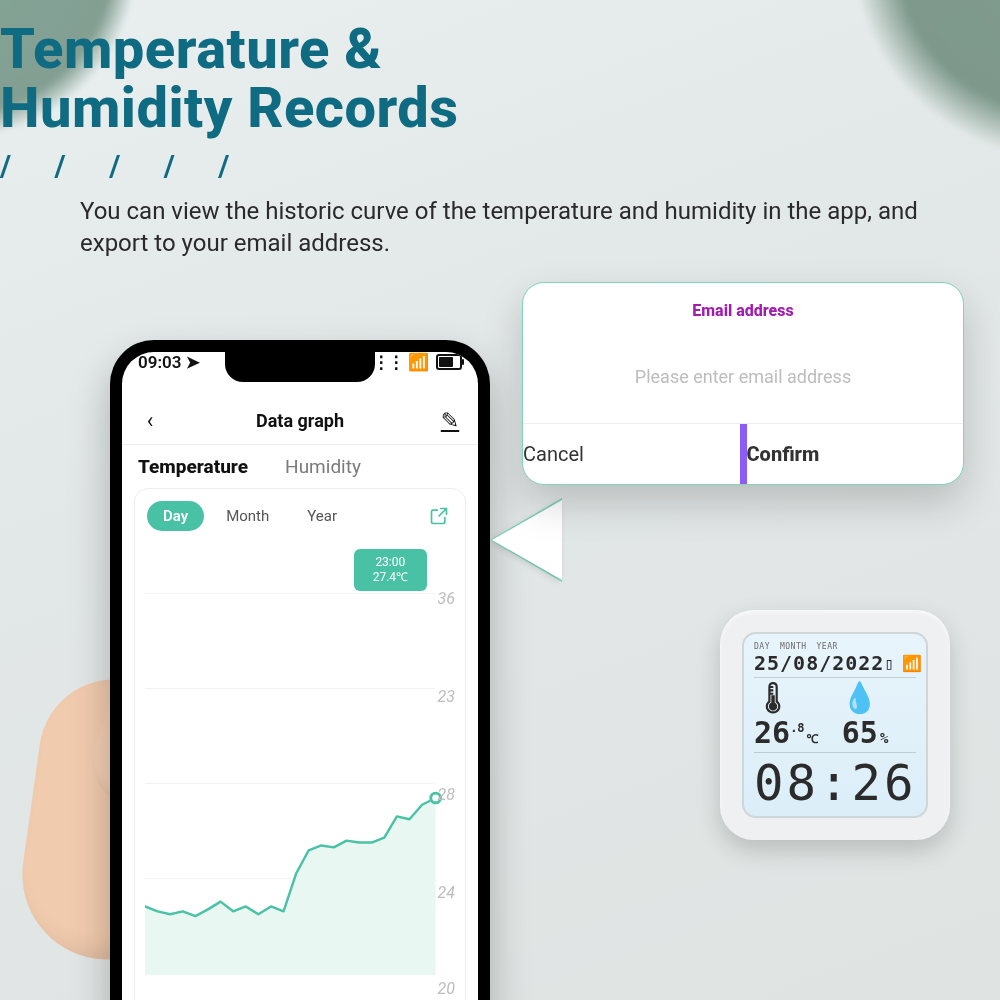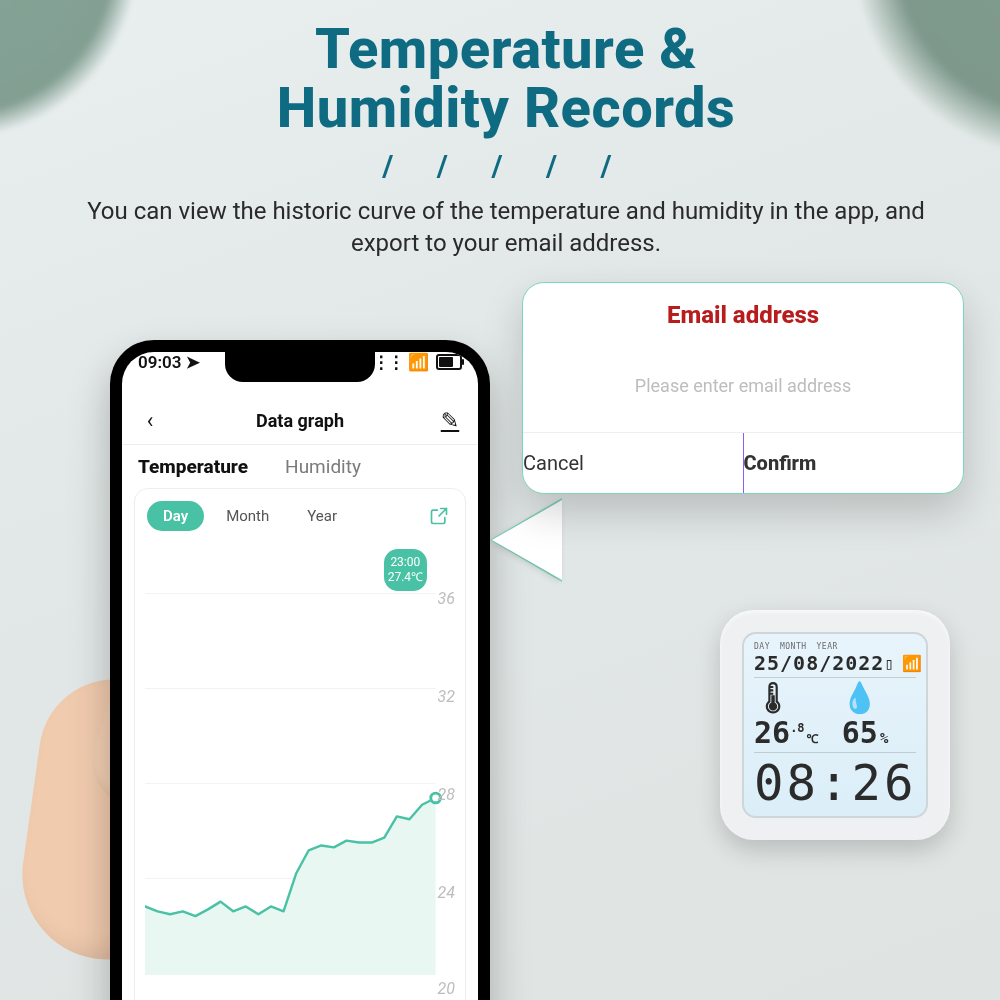--- a/index.html
+++ b/index.html
@@ -3,21 +3,21 @@
 <meta charset="utf-8">
 <style>
   html,body{margin:0;padding:0;font-family:-apple-system,BlinkMacSystemFont,"Segoe UI",Roboto,Helvetica,Arial,sans-serif;}
   body{width:1000px;height:1000px;background:linear-gradient(160deg,#e9efef 0%,#e2e8e7 40%,#dfe4e3 100%);position:relative;overflow:hidden;}
   
   .leaf{position:absolute;border-radius:50%;filter:blur(2px);opacity:.55;}
   .leaf.tl{width:260px;height:260px;background:radial-gradient(circle at 30% 30%,#2f6b4f 0%,#315f48 60%,transparent 70%);top:-120px;left:-120px;}
   .leaf.tr{width:300px;height:300px;background:radial-gradient(circle at 70% 30%,#2e5e44 0%,#2c5841 55%,transparent 70%);top:-140px;right:-150px;}
 
   
-  .headline{position:absolute;top:20px;left:12px;right:0;text-align:center;}
+  .headline{position:absolute;top:20px;left:0;right:0;}
   .headline h1{margin:0;font-size:56px;line-height:1.05;font-weight:800;color:#0f6b82;letter-spacing:.5px;}
   .slashes{margin-top:10px;color:#0f6b82;font-size:30px;letter-spacing:18px;font-weight:700;}
   .subtitle{margin:12px auto 0;max-width:840px;color:#2a2a2a;font-size:24px;line-height:1.35;}
 
   
   .phone{position:absolute;left:110px;top:340px;width:380px;height:740px;background:#000;border-radius:44px;box-shadow:0 20px 40px rgba(0,0,0,.25);}
   .phone .screen{position:absolute;inset:12px;border-radius:32px;background:#fff;overflow:hidden;}
   .notch{position:absolute;top:0;left:50%;transform:translateX(-50%);width:150px;height:30px;background:#000;border-bottom-left-radius:18px;border-bottom-right-radius:18px;}
   .statusbar{display:flex;justify-content:space-between;align-items:flex-start;height:44px;padding:0 16px;font-size:17px;font-weight:600;color:#111;}
   .statusbar .right{display:flex;align-items:center;gap:6px;}
@@ -33,37 +33,37 @@
   .card{margin:4px 12px 12px;border:1px solid #eee;border-radius:14px;padding:12px 12px 0;box-shadow:0 1px 2px rgba(0,0,0,.04);background:#fff;position:relative;height:520px;}
   .range-row{display:flex;align-items:center;justify-content:space-between;}
   .segmented{display:flex;align-items:center;gap:6px;}
   .segmented .seg{padding:6px 16px;border-radius:18px;font-size:15px;color:#555;}
   .segmented .seg.active{background:#49c1a4;color:#fff;font-weight:600;}
   .export-btn{width:28px;height:28px;border-radius:6px;display:flex;align-items:center;justify-content:center;color:#49c1a4;}
 
   
   .chart-wrap{position:absolute;left:10px;right:10px;top:60px;bottom:10px;}
   .ylabel{position:absolute;right:0;font-size:16px;color:#bdbdbd;font-style:italic;}
-  .tooltip{position:absolute;right:28px;top:0;background:#49c1a4;color:#fff;font-size:12px;line-height:1.25;padding:6px 4px;border-radius:14px;text-align:center;white-space:pre;}
+  .tooltip{position:absolute;right:28px;top:0;background:#49c1a4;color:#fff;font-size:12px;line-height:1.25;padding:6px 19px;border-radius:6px;text-align:center;white-space:pre;}
   .tooltip:after{content:"";position:absolute;bottom:-6px;left:50%;transform:translateX(-50%);border:6px solid transparent;border-top-color:#49c1a4;}
   svg.chart{position:absolute;inset:0;}
 
   
   .hand{position:absolute;left:30px;top:560px;width:200px;height:420px;pointer-events:none;}
   .hand .palm{position:absolute;left:0;top:120px;width:170px;height:280px;background:#f1cbae;border-radius:80px 60px 90px 90px;transform:rotate(8deg);box-shadow:inset -12px -8px 20px rgba(0,0,0,.08);}
   .hand .thumb{position:absolute;left:80px;top:40px;width:95px;height:210px;background:#f2cfb3;border-radius:60px;transform:rotate(18deg);box-shadow:inset -6px -4px 12px rgba(0,0,0,.08);}
   .hand .nail{position:absolute;left:142px;top:40px;width:34px;height:44px;background:#fbe3d2;border-radius:18px;transform:rotate(18deg);}
 
   
   .popover{position:absolute;right:36px;top:282px;width:440px;background:#fff;border-radius:22px;box-shadow:0 18px 40px rgba(0,0,0,.18);border:1.5px solid #7fd4bd;overflow:hidden;}
-  .popover .hdr{padding:18px 0 10px;text-align:center;font-size:24px;font-weight:800;color:#b91c1c;}
+  .popover .hdr{padding:18px 0 10px;text-align:center;font-size:16px;font-weight:800;color:#a21caf;}
   .popover .body{padding:36px 16px;text-align:center;color:#bdbdbd;font-size:18px;}
   .popover .actions{display:flex;border-top:1px solid #eee;}
   .popover .actions .btn{flex:1;padding:18px 0;font-size:20px;color:#333;}
-  .popover .actions .btn.confirm{font-weight:800;border-left:1px solid #8b5cf6;}
+  .popover .actions .btn.confirm{font-weight:800;border-left:7px solid #8b5cf6;}
   
   .pointer{position:absolute;width:0;height:0;}
   .pointer.tri{left:492px;top:500px;border-top:40px solid transparent;border-bottom:40px solid transparent;border-right:70px solid #fff;filter:drop-shadow(-2px 2px 3px rgba(0,0,0,.12));}
   .pointer.outline{left:490px;top:498px;border-top:42px solid transparent;border-bottom:42px solid transparent;border-right:72px solid #7fd4bd;}
 
   
   .device{position:absolute;right:50px;top:610px;width:230px;height:230px;background:#eef0f1;border-radius:34px;box-shadow:0 10px 24px rgba(0,0,0,.18), inset 0 2px 4px rgba(255,255,255,.7);}
   .device .lcd{position:absolute;inset:22px;border-radius:14px;background:linear-gradient(180deg,#e8f4fb,#dbeef8);box-shadow:inset 0 0 0 2px #cfd6da;padding:10px 12px;font-family:"Lucida Console",Monaco,monospace;color:#2b2b2b;display:flex;flex-direction:column;justify-content:space-between;}
   .lcd .row{display:flex;align-items:center;justify-content:space-between;}
   .lcd .toplabels{display:flex;gap:10px;font-size:8px;color:#6a6a6a;letter-spacing:.5px;}
@@ -151,21 +151,21 @@
             <line x1="0" y1="340" x2="300" y2="340"></line>
             <line x1="0" y1="438" x2="300" y2="438"></line>
           </g>
 
           <path fill="#e9f7f2" d="M0,369 13,374 26,377 39,374 52,379 65,372 78,364 91,374 104,369 117,377 130,369 143,374 156,335 169,311 182,306 195,308 208,301 221,303 234,303 247,298 260,276 273,279 286,264 300,257 L300,440 L0,440 Z"></path>
           <path fill="none" stroke="#49c1a4" stroke-width="2.5" stroke-linejoin="round" stroke-linecap="round" d="M0,369 13,374 26,377 39,374 52,379 65,372 78,364 91,374 104,369 117,377 130,369 143,374 156,335 169,311 182,306 195,308 208,301 221,303 234,303 247,298 260,276 273,279 286,264 300,257"></path>
           <circle cx="300" cy="257" r="5" fill="#fff" stroke="#49c1a4" stroke-width="3"></circle>
         </svg>
 
         <span class="ylabel" style="top:40px">36</span>
-        <span class="ylabel" style="top:138px">32</span>
+        <span class="ylabel" style="top:138px">23</span>
         <span class="ylabel" style="top:236px">28</span>
         <span class="ylabel" style="top:334px">24</span>
         <span class="ylabel" style="top:430px">20</span>
       </div>
     </div>
   </div>
 </div>
 
 <span class="pointer outline"></span>
 <span class="pointer tri"></span>

